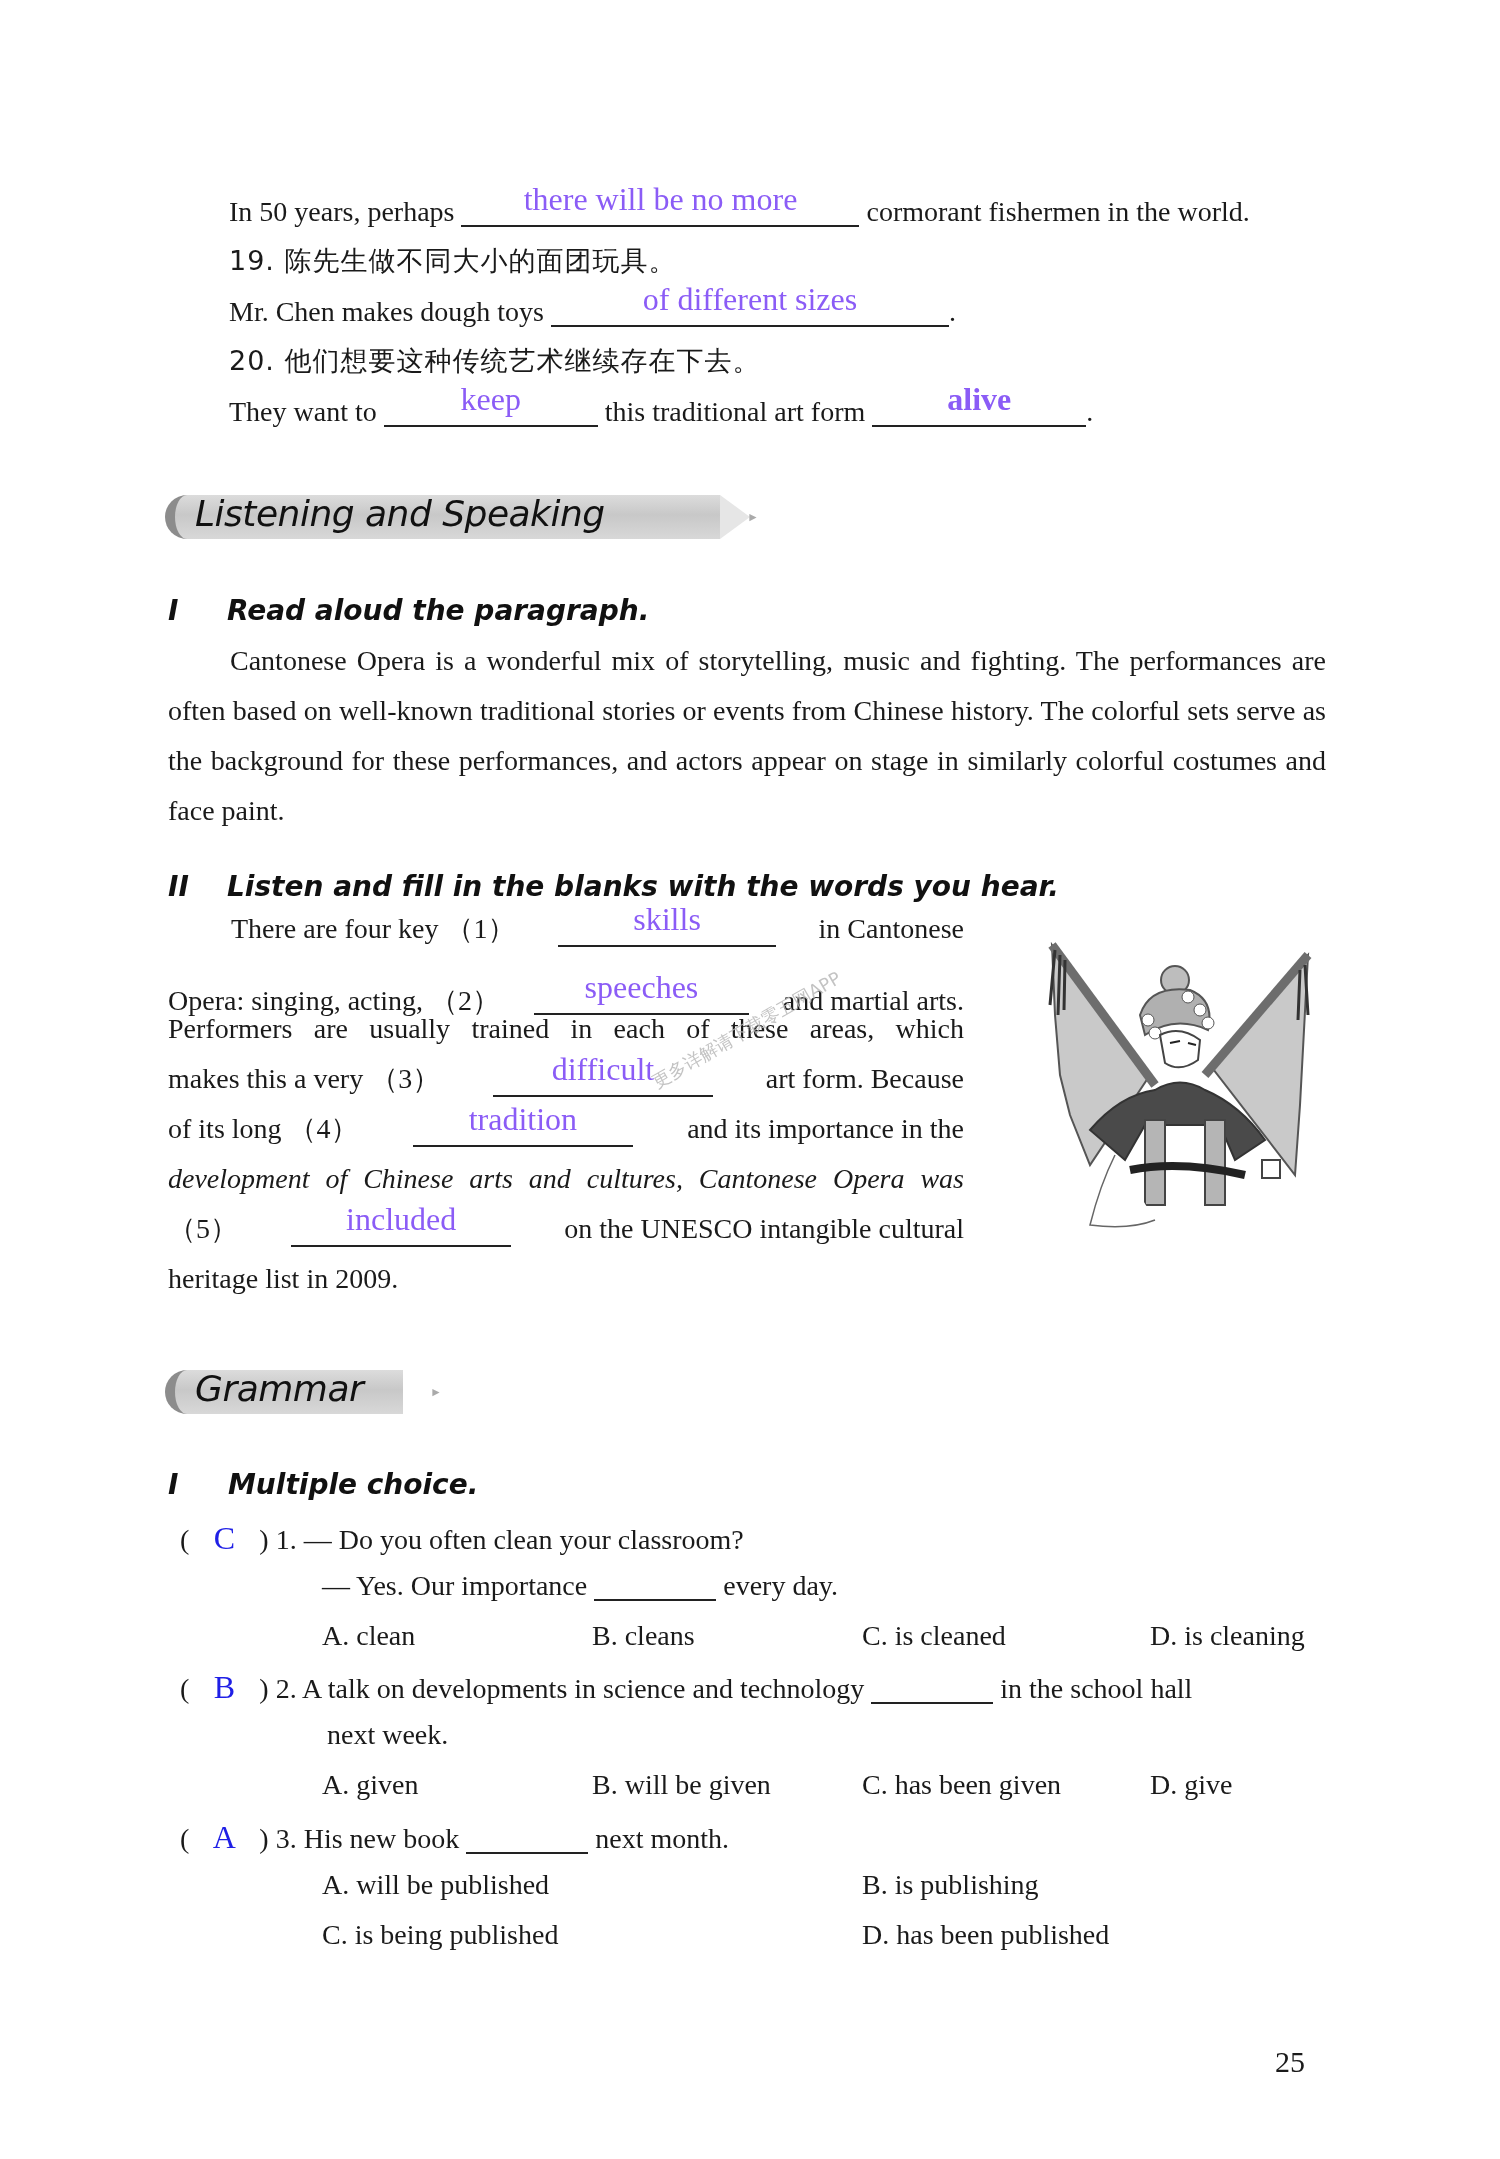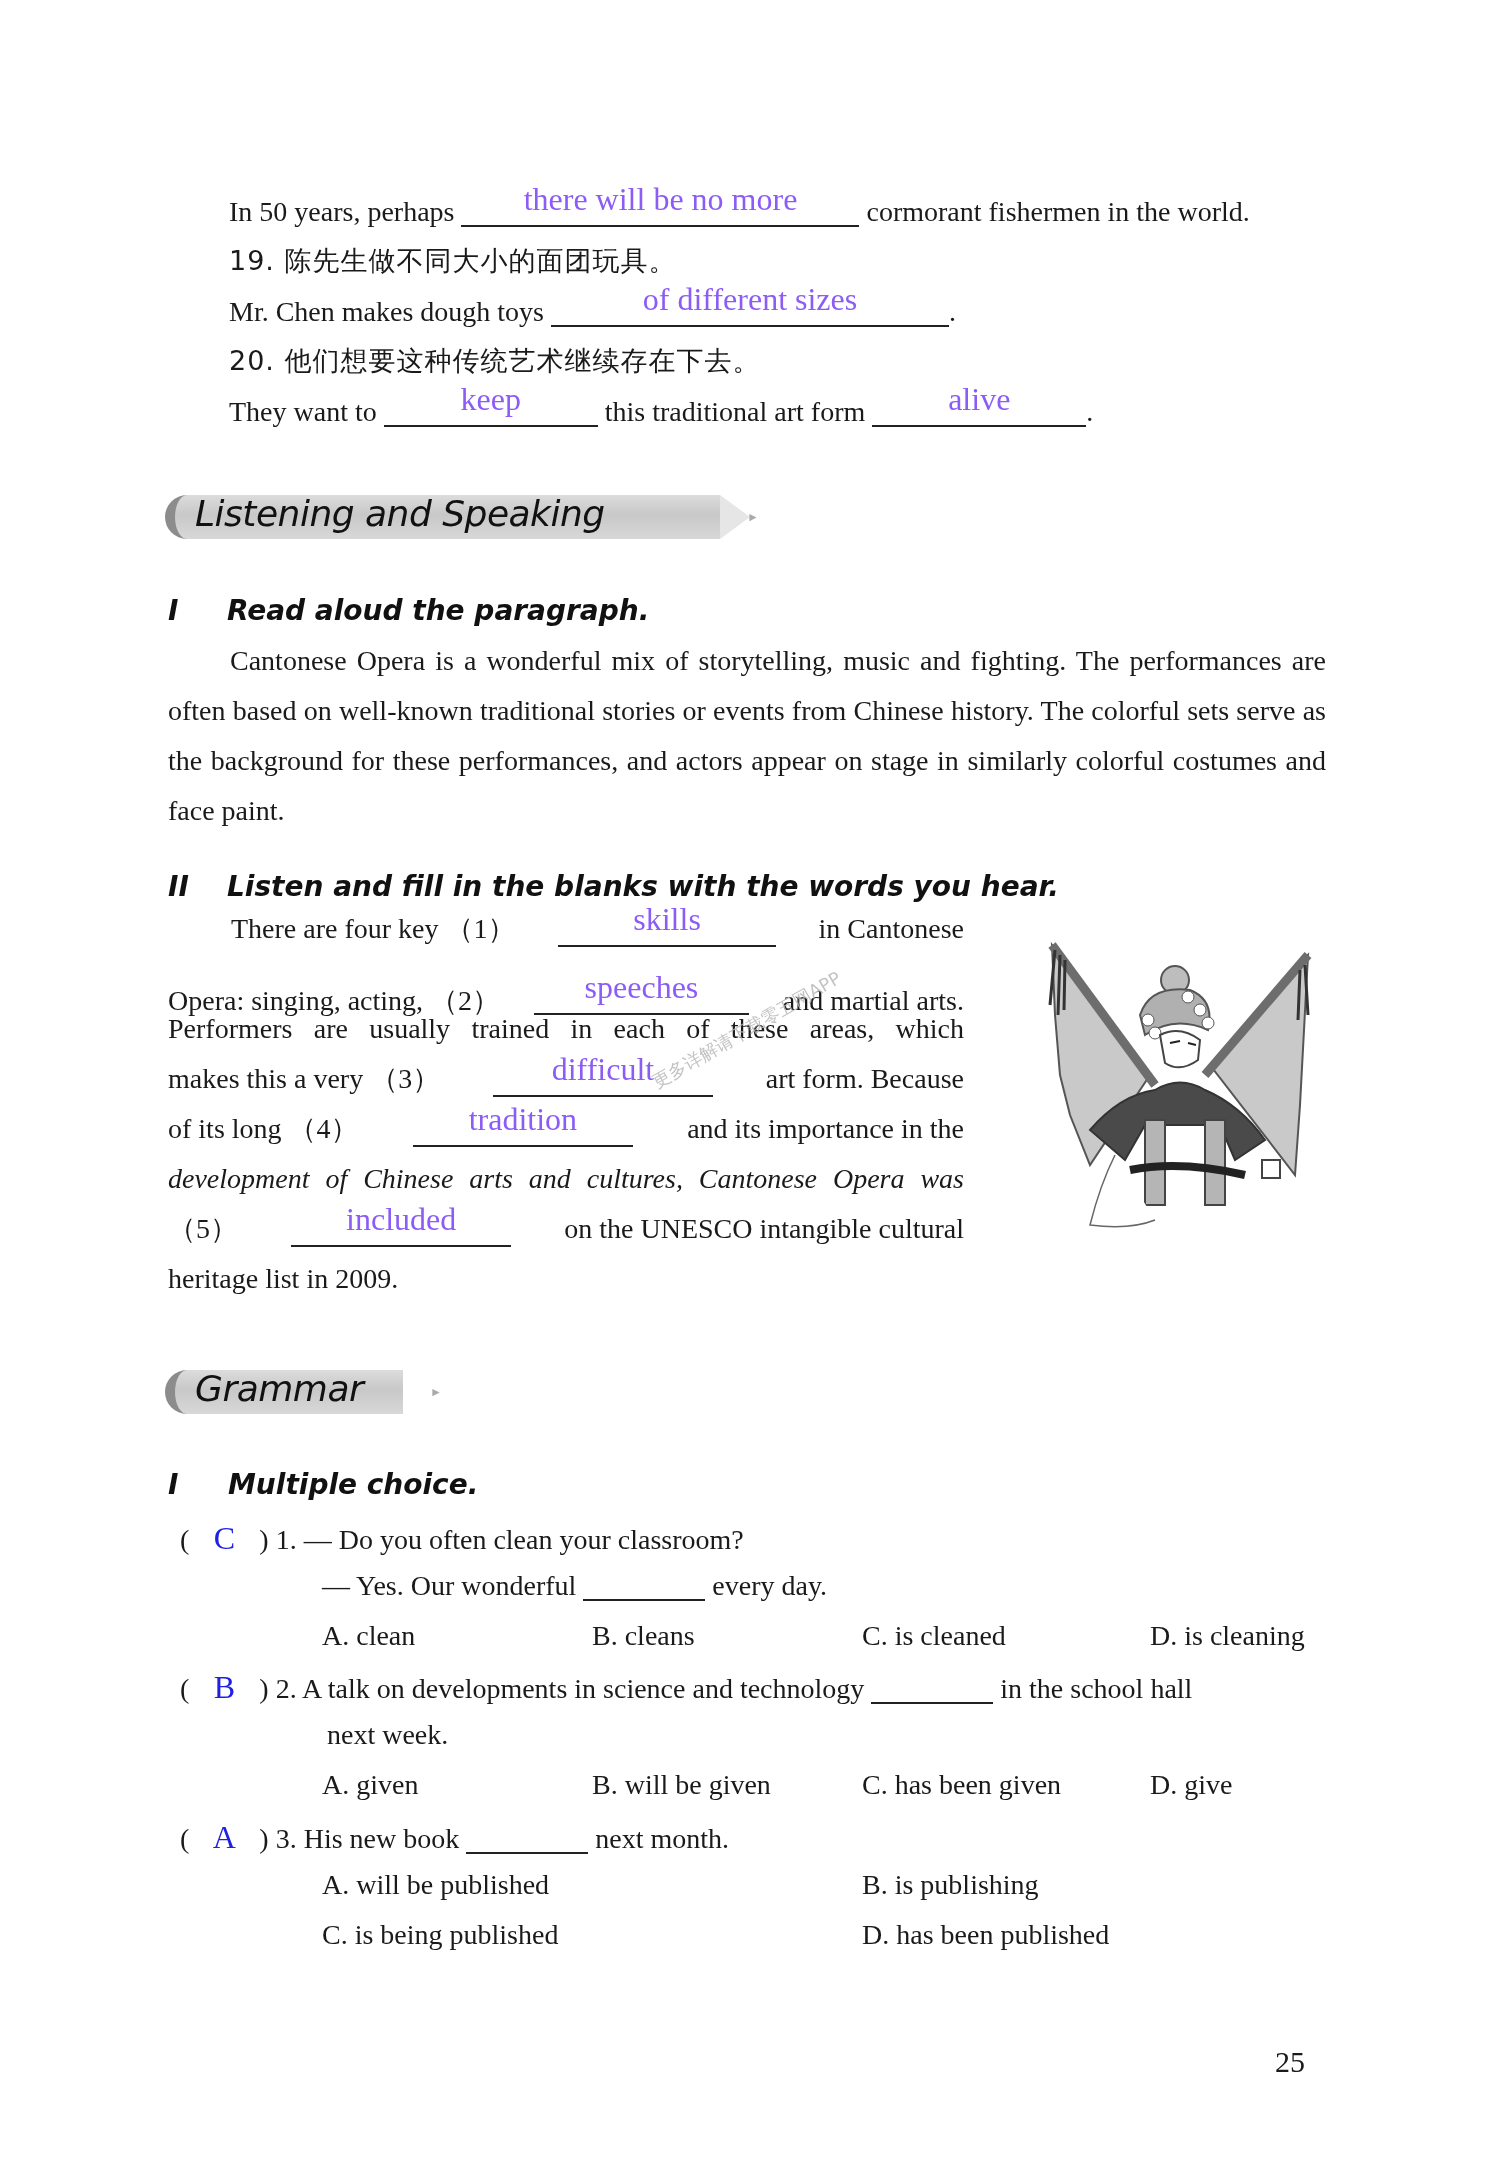--- a/index.html
+++ b/index.html
@@ -58,21 +58,21 @@
   <span>Mr. Chen makes dough toys</span>
   <span class="blank" style="width:398px;"><span class="ans">of different sizes</span></span><span>.</span>
 </div>
 
 <div class="abs cjk" style="left:229px; top:343px;">20. 他们想要这种传统艺术继续存在下去。</div>
 
 <div class="abs line" style="left:229px; top:395px;">
   <span>They want to</span>
   <span class="blank" style="width:214px;"><span class="ans">keep</span></span>
   <span>this traditional art form</span>
-  <span class="blank" style="width:214px;"><span class="ans">alive</span></span><span>.</span>
+  <span class="blank" style="width:214px;font-weight:bold;"><span class="ans">alive</span></span><span>.</span>
 </div>
 
 <div class="abs" style="left:165px; top:493px; width:600px; height:50px;">
   <div class="abs banner" style="left:0; top:2px; width:545px;"></div>
   <div class="abs banner-tip" style="left:555px; top:2px;"></div>
   <span class="abs arrow-mark" style="left:582px; top:17px;">►</span>
   <div class="banner-title">Listening and Speaking</div>
 </div>
 
 <div class="abs sub" style="left:168px; top:594px;">I</div>
@@ -169,21 +169,21 @@
 <div class="abs sub" style="left:168px; top:1468px;">I</div>
 <div class="abs sub" style="left:228px; top:1468px;">Multiple choice.</div>
 
 <div class="abs line" style="left:180px; top:1522px;">
   <span class="paren">(</span>
   <span class="mcans" style="display:inline-block; width:56px; text-align:center;">C</span>
   <span class="paren">)</span>
   <span>1. — Do you often clean your classroom?</span>
 </div>
 <div class="abs line" style="left:322px; top:1572px;">
-  <span>— Yes. Our wonderful</span>
+  <span>— Yes. Our importance</span>
   <span class="blank short" style="width:122px;"></span>
   <span>every day.</span>
 </div>
 <div class="abs line" style="left:322px; top:1622px; width:1010px;">
   <span class="abs" style="left:0;">A. clean</span>
   <span class="abs" style="left:270px;">B. cleans</span>
   <span class="abs" style="left:540px;">C. is cleaned</span>
   <span class="abs" style="left:828px;">D. is cleaning</span>
 </div>
 

